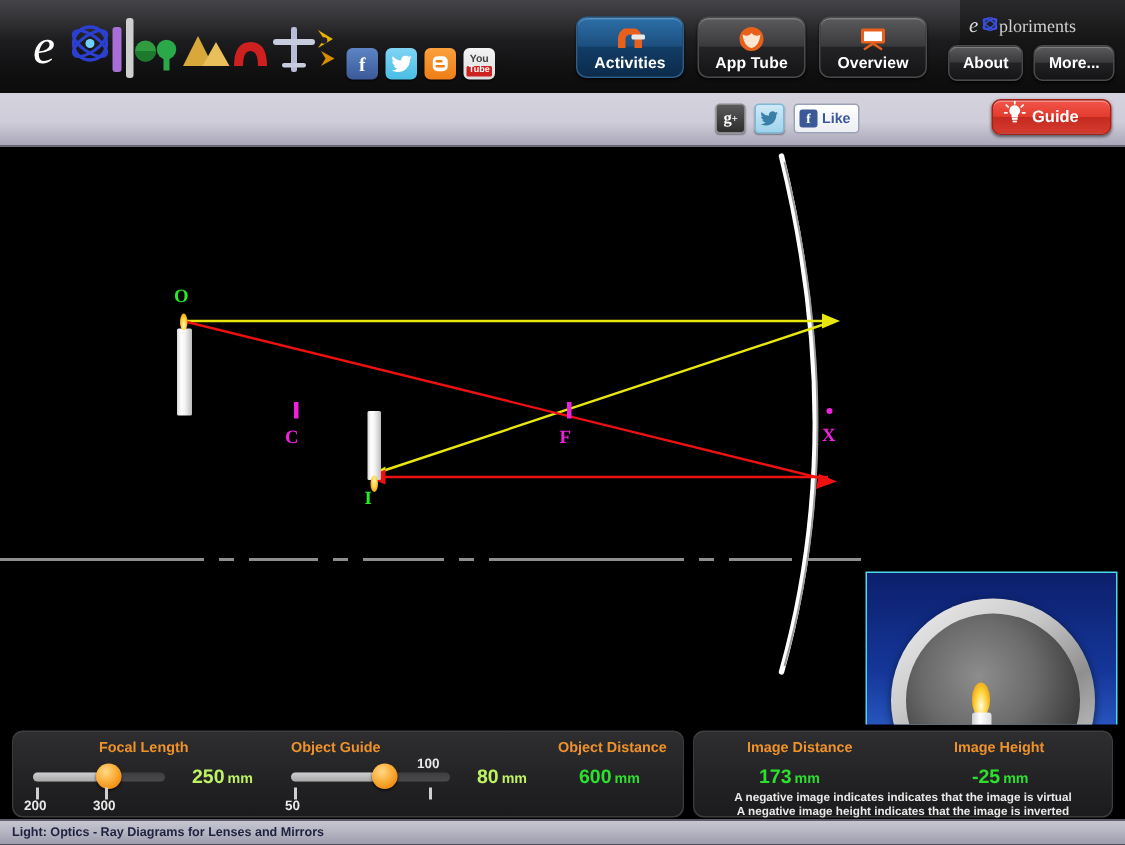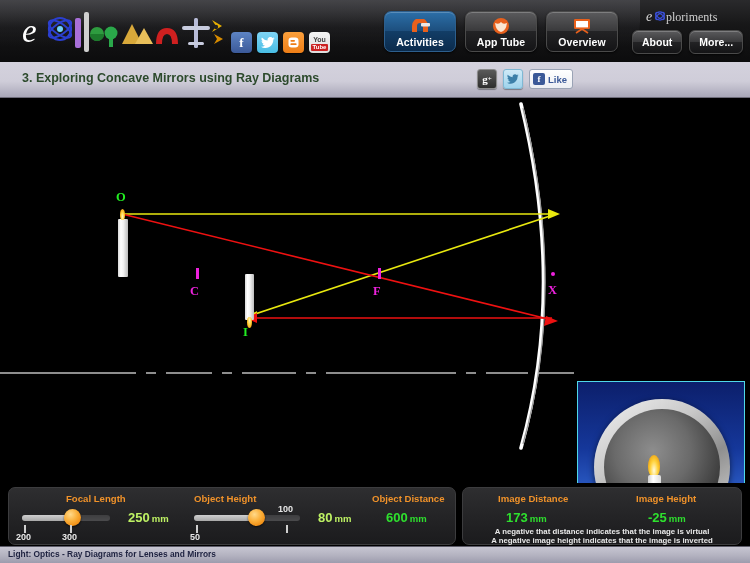--- a/index.html
+++ b/index.html
@@ -223,35 +223,47 @@
       <text x="20" y="13" font-family="Liberation Serif, serif" font-size="12" fill="#d0d0d0">ploriments</text>
     </svg>
   </div>
 
   <div class="smallbtns">
     <div class="smallbtn">About</div>
     <div class="smallbtn">More...</div>
   </div>
 
   <div class="titlebar"></div>
-  <div class="title-text">3. Exploring Concave Mirrors using Ray Diagrams</div>
 
   <div class="title-social">
     <div class="tsq ts-gp">g<sup style="font-size:7px;">+</sup></div>
     <div class="tsq ts-tw">
       <svg width="12" height="10" viewBox="0 0 14 11">
           <path d="M13.6 1.3c-.5.2-1 .4-1.6.5.6-.3 1-.9 1.2-1.6-.5.3-1.1.6-1.8.7A2.8 2.8 0 0 0 6.6 3.4 8 8 0 0 1 .9.5 2.8 2.8 0 0 0 1.8 4.2 2.8 2.8 0 0 1 .5 3.9a2.8 2.8 0 0 0 2.2 2.7 2.8 2.8 0 0 1-1.3.1 2.8 2.8 0 0 0 2.6 1.9A5.6 5.6 0 0 1 0 9.8a7.9 7.9 0 0 0 4.3 1.2c5.2 0 8-4.3 8-8v-.4c.6-.4 1-.9 1.3-1.3z" fill="#3b7fa8"></path>
         </svg>
     </div>
     <div class="fblike">
       <span class="fbm">f</span>
       <span class="fbt">Like</span>
     </div>
   </div>
 
+  <div class="guidebtn">
+    <span>
+      <svg width="15" height="17" viewBox="0 0 15 17">
+        <path d="M7.5 3.2a3.6 3.6 0 0 0-2.1 6.5v1.6h4.2V9.7A3.6 3.6 0 0 0 7.5 3.2Z" fill="#ffffff"></path>
+        <rect x="5.6" y="11.6" width="3.8" height="1.3" fill="#ffffff"></rect>
+        <rect x="6.1" y="13.4" width="2.8" height="1.2" fill="#ffffff"></rect>
+        <g stroke="#ffffff" stroke-width="1.2" stroke-linecap="round">
+          <path d="M7.5 .6v1.6M1.9 3.1l1.2 1.1M13.1 3.1l-1.2 1.1M.7 8.2h1.6M12.7 8.2h1.6"></path>
+        </g>
+      </svg>
+    </span>
+    <span class="glabel">Guide</span>
+  </div>
 
   <div class="stage">
 
     <div class="axis"></div>
     <div class="axis-gap" style="left:136px;width:10px;"></div>
     <div class="axis-gap" style="left:156px;width:10px;"></div>
     <div class="axis-gap" style="left:212px;width:10px;"></div>
     <div class="axis-gap" style="left:232px;width:10px;"></div>
     <div class="axis-gap" style="left:296px;width:10px;"></div>
     <div class="axis-gap" style="left:316px;width:10px;"></div>
@@ -325,21 +337,21 @@
     <div class="thumb" style="left:42px;"></div>
   </div>
   <div class="stick" style="left:24px;top:525px;"></div>
   <div class="stick" style="left:70px;top:525px;"></div>
   <div class="slabel" style="left:16px;top:532px;">200</div>
   <div class="slabel" style="left:62px;top:532px;">300</div>
   <div class="val-orange" style="left:128px;top:510px;">
     <span>250</span><span class="unit">mm</span>
   </div>
 
-  <div class="ctl-title" style="left:194px;top:493px;">Object Height</div>
+  <div class="ctl-title" style="left:194px;top:493px;">Object Guide</div>
   <div class="slider" style="left:194px;top:515px;width:106px;">
     <div class="fill" style="width:62px;"></div>
     <div class="thumb" style="left:54px;"></div>
   </div>
   <div class="stick" style="left:196px;top:525px;"></div>
   <div class="stick" style="left:286px;top:525px;"></div>
   <div class="slabel" style="left:190px;top:532px;">50</div>
   <div class="slabel" style="left:278px;top:504px;">100</div>
   <div class="val-orange" style="left:318px;top:510px;">
     <span>80</span><span class="unit">mm</span>
@@ -355,19 +367,19 @@
   <div class="ctl-title" style="left:498px;top:493px;">Image Distance</div>
   <div class="val-green" style="left:506px;top:510px;">
     <span>173</span><span class="unit">mm</span>
   </div>
 
   <div class="ctl-title" style="left:636px;top:493px;">Image Height</div>
   <div class="val-green" style="left:648px;top:510px;">
     <span>-25</span><span class="unit">mm</span>
   </div>
 
-  <div class="explain" style="left:462px;top:527px;width:280px;">A negative that distance indicates that the image is virtual</div>
+  <div class="explain" style="left:462px;top:527px;width:280px;">A negative image indicates indicates that the image is virtual</div>
   <div class="explain" style="left:462px;top:536px;width:280px;">A negative image height indicates that the image is inverted</div>
 
   <div class="footer"></div>
   <div class="footer-text">Light: Optics - Ray Diagrams for Lenses and Mirrors</div>
 
 </div>
 
 </body></html>

